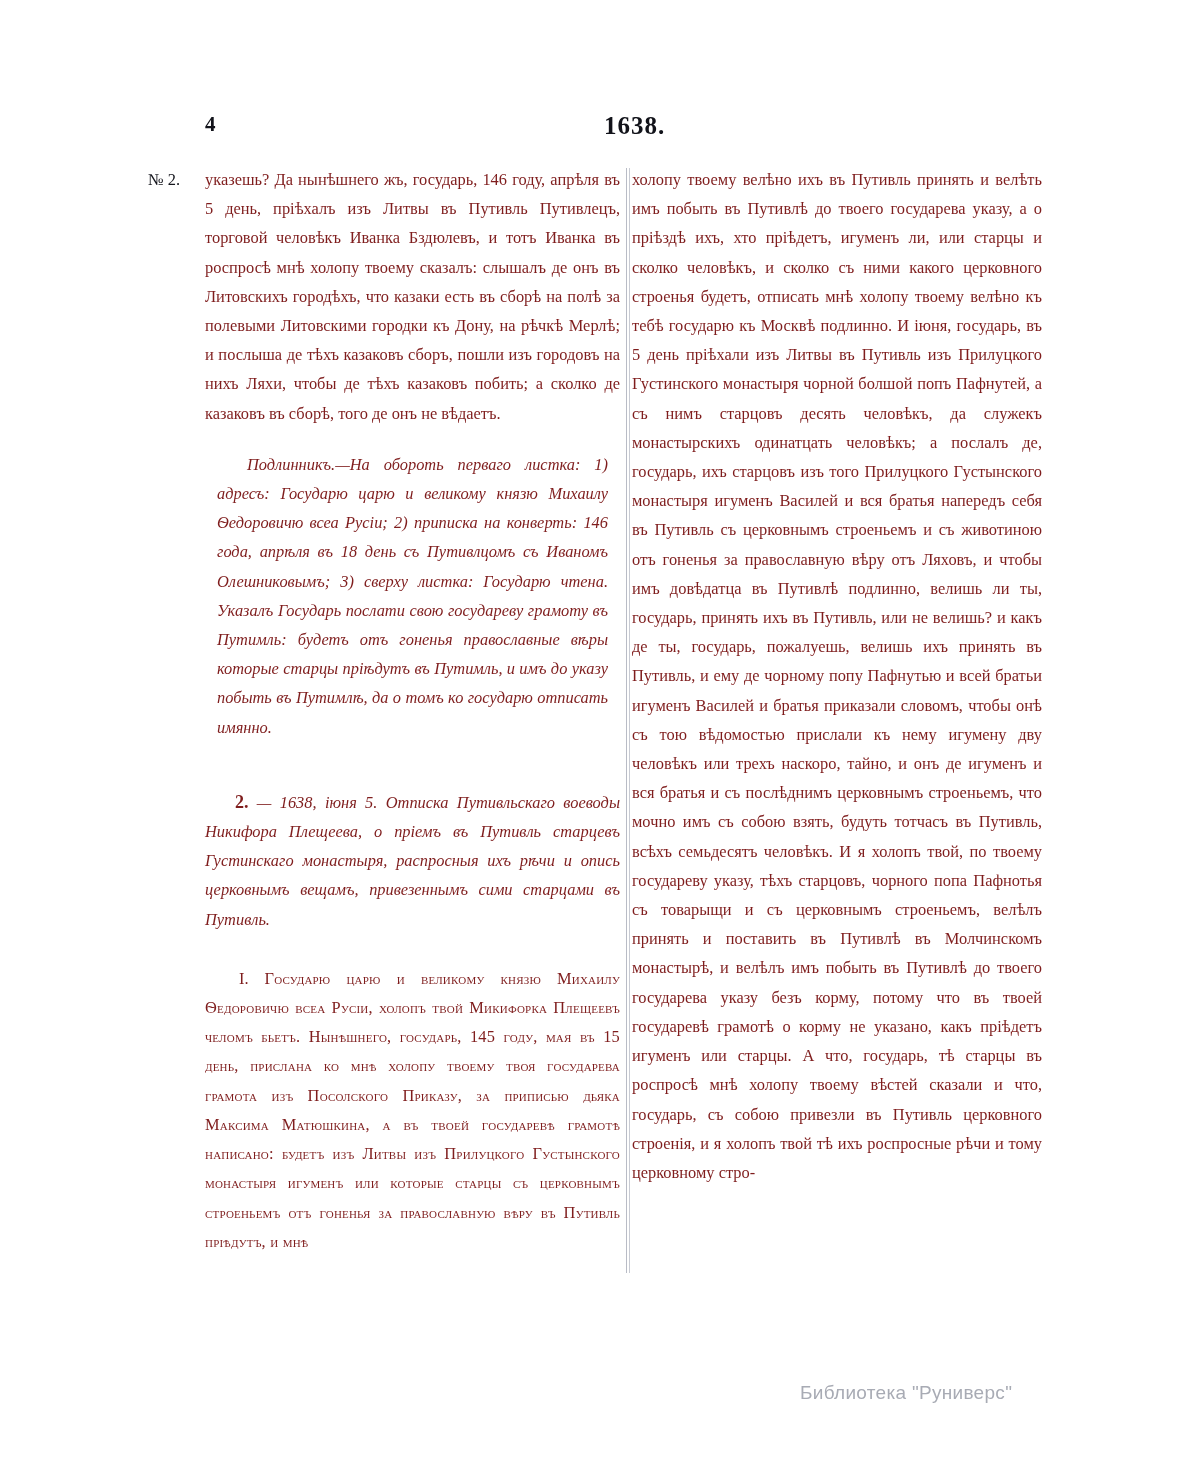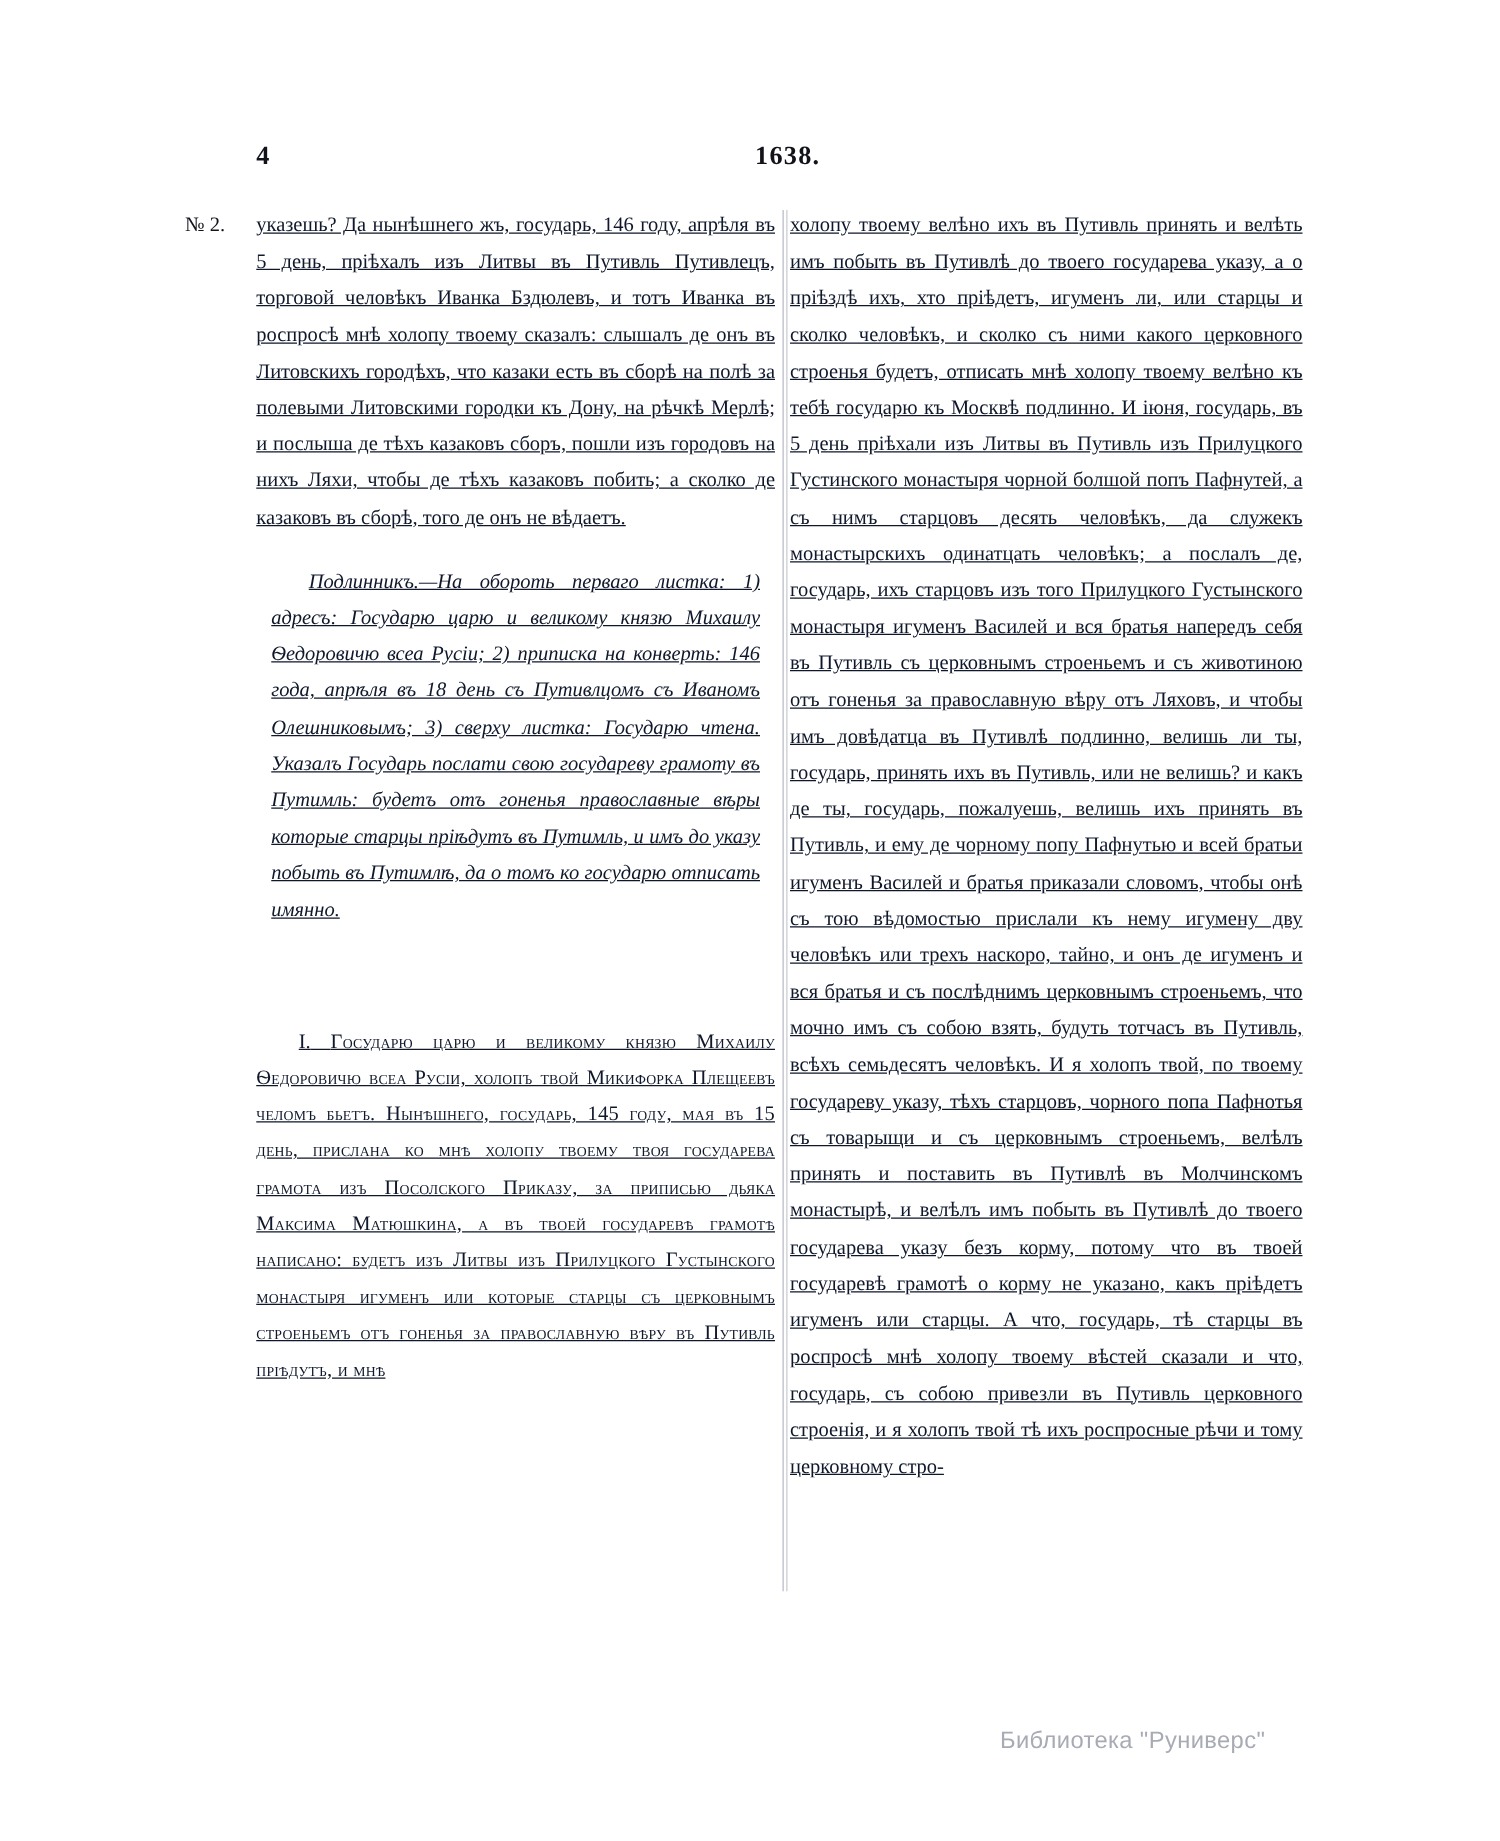--- a/index.html
+++ b/index.html
@@ -35,41 +35,40 @@
     top: 0;
     font-size: 21px;
     font-weight: 700;
     letter-spacing: 0.5px;
     color: #12131a;
   }
   .year {
     position: absolute;
     left: 604px;
     top: 0;
-    font-size: 21px;
+    font-size: 25px;
     font-weight: 700;
     letter-spacing: 1px;
     color: #12131a;
   }
   
   .columns {
     position: absolute;
     left: 0;
     top: 165px;
     width: 1200px;
   }
   .col {
     position: absolute;
     top: 0;
     font-size: 16.4px;
     line-height: 29.2px;
     text-align: justify;
     text-justify: inter-word;
-    color: #0f172a;
-    text-decoration: underline;
+    color: #7f1d1d;
   }
   .col-left {
     left: 205px;
     width: 415px;
   }
   .col-right {
     left: 632px;
     width: 410px;
   }
   .rule {
@@ -155,20 +154,21 @@
 
   <div class="marker">№ 2.</div>
 
   <div class="columns">
 
     <div class="col col-left">
       <p class="para">указешь? Да нынѣшнего жъ, государь, 146 году, апрѣля въ 5 день, пріѣхалъ изъ Литвы въ Путивль Путивлецъ, торговой человѣкъ Иванка Бздюлевъ, и тотъ Иванка въ роспросѣ мнѣ холопу твоему сказалъ: слышалъ де онъ въ Литовскихъ городѣхъ, что казаки есть въ сборѣ на полѣ за полевыми Литовскими городки къ Дону, на рѣчкѣ Мерлѣ; и послыша де тѣхъ казаковъ сборъ, пошли изъ городовъ на нихъ Ляхи, чтобы де тѣхъ казаковъ побить; а сколко де казаковъ въ сборѣ, того де онъ не вѣдаетъ.</p>
       <div class="gap-sm"></div>
       <p class="ital">Подлинникъ.—На обороть перваго листка: 1) адресъ: Государю царю и великому князю Михаилу Ѳедоровичю всеа Русіи; 2) приписка на конверть: 146 года, апрѣля въ 18 день съ Путивлцомъ съ Иваномъ Олешниковымъ; 3) сверху листка: Государю чтена. Указалъ Государь послати свою государеву грамоту въ Путимль: будетъ отъ гоненья православные вѣры которые старцы пріѣдутъ въ Путимль, и имъ до указу побыть въ Путимлѣ, да о томъ ко государю отписать имянно.</p>
       <div class="gap-lg"></div>
+      <p class="doc-head"><span class="num">2.</span> <span>— 1638, іюня 5. Отписка Путивльскаго воеводы Никифора Плещеева, о пріемъ въ Путивль старцевъ Густинскаго монастыря, распросныя ихъ рѣчи и опись церковнымъ вещамъ, привезеннымъ сими старцами въ Путивль.</span></p>
       <div class="gap-md"></div>
       <p class="body-start"><span class="roman">I.</span> <span class="lead">Государю царю и великому князю Михаилу Ѳедоровичю всеа Русіи, холопъ твой Микифорка Плещеевъ челомъ бьетъ. Нынѣшнего, государь, 145 году, мая въ 15 день, прислана ко мнѣ холопу твоему твоя государева грамота изъ Посолского Приказу, за приписью дьяка Максима Матюшкина, а въ твоей государевѣ грамотѣ написано: будетъ изъ Литвы изъ Прилуцкого Густынского монастыря игуменъ или которые старцы съ церковнымъ строеньемъ отъ гоненья за православную вѣру въ Путивль пріѣдутъ, и мнѣ</span></p>
     </div>
 
     <div class="col col-right">
       <p class="para">холопу твоему велѣно ихъ въ Путивль принять и велѣть имъ побыть въ Путивлѣ до твоего государева указу, а о пріѣздѣ ихъ, хто пріѣдетъ, игуменъ ли, или старцы и сколко человѣкъ, и сколко съ ними какого церковного строенья будетъ, отписать мнѣ холопу твоему велѣно къ тебѣ государю къ Москвѣ подлинно. И іюня, государь, въ 5 день пріѣхали изъ Литвы въ Путивль изъ Прилуцкого Густинского монастыря чорной болшой попъ Пафнутей, а съ нимъ старцовъ десять человѣкъ, да служекъ монастырскихъ одинатцать человѣкъ; а послалъ де, государь, ихъ старцовъ изъ того Прилуцкого Густынского монастыря игуменъ Василей и вся братья напередъ себя въ Путивль съ церковнымъ строеньемъ и съ животиною отъ гоненья за православную вѣру отъ Ляховъ, и чтобы имъ довѣдатца въ Путивлѣ подлинно, велишь ли ты, государь, принять ихъ въ Путивль, или не велишь? и какъ де ты, государь, пожалуешь, велишь ихъ принять въ Путивль, и ему де чорному попу Пафнутью и всей братьи игуменъ Василей и братья приказали словомъ, чтобы онѣ съ тою вѣдомостью прислали къ нему игумену дву человѣкъ или трехъ наскоро, тайно, и онъ де игуменъ и вся братья и съ послѣднимъ церковнымъ строеньемъ, что мочно имъ съ собою взять, будуть тотчасъ въ Путивль, всѣхъ семьдесятъ человѣкъ. И я холопъ твой, по твоему государеву указу, тѣхъ старцовъ, чорного попа Пафнотья съ товарыщи и съ церковнымъ строеньемъ, велѣлъ принять и поставить въ Путивлѣ въ Молчинскомъ монастырѣ, и велѣлъ имъ побыть въ Путивлѣ до твоего государева указу безъ корму, потому что въ твоей государевѣ грамотѣ о корму не указано, какъ пріѣдетъ игуменъ или старцы. А что, государь, тѣ старцы въ роспросѣ мнѣ холопу твоему вѣстей сказали и что, государь, съ собою привезли въ Путивль церковного строенія, и я холопъ твой тѣ ихъ роспросные рѣчи и тому церковному стро-</p>
     </div>
 
   </div>
 

